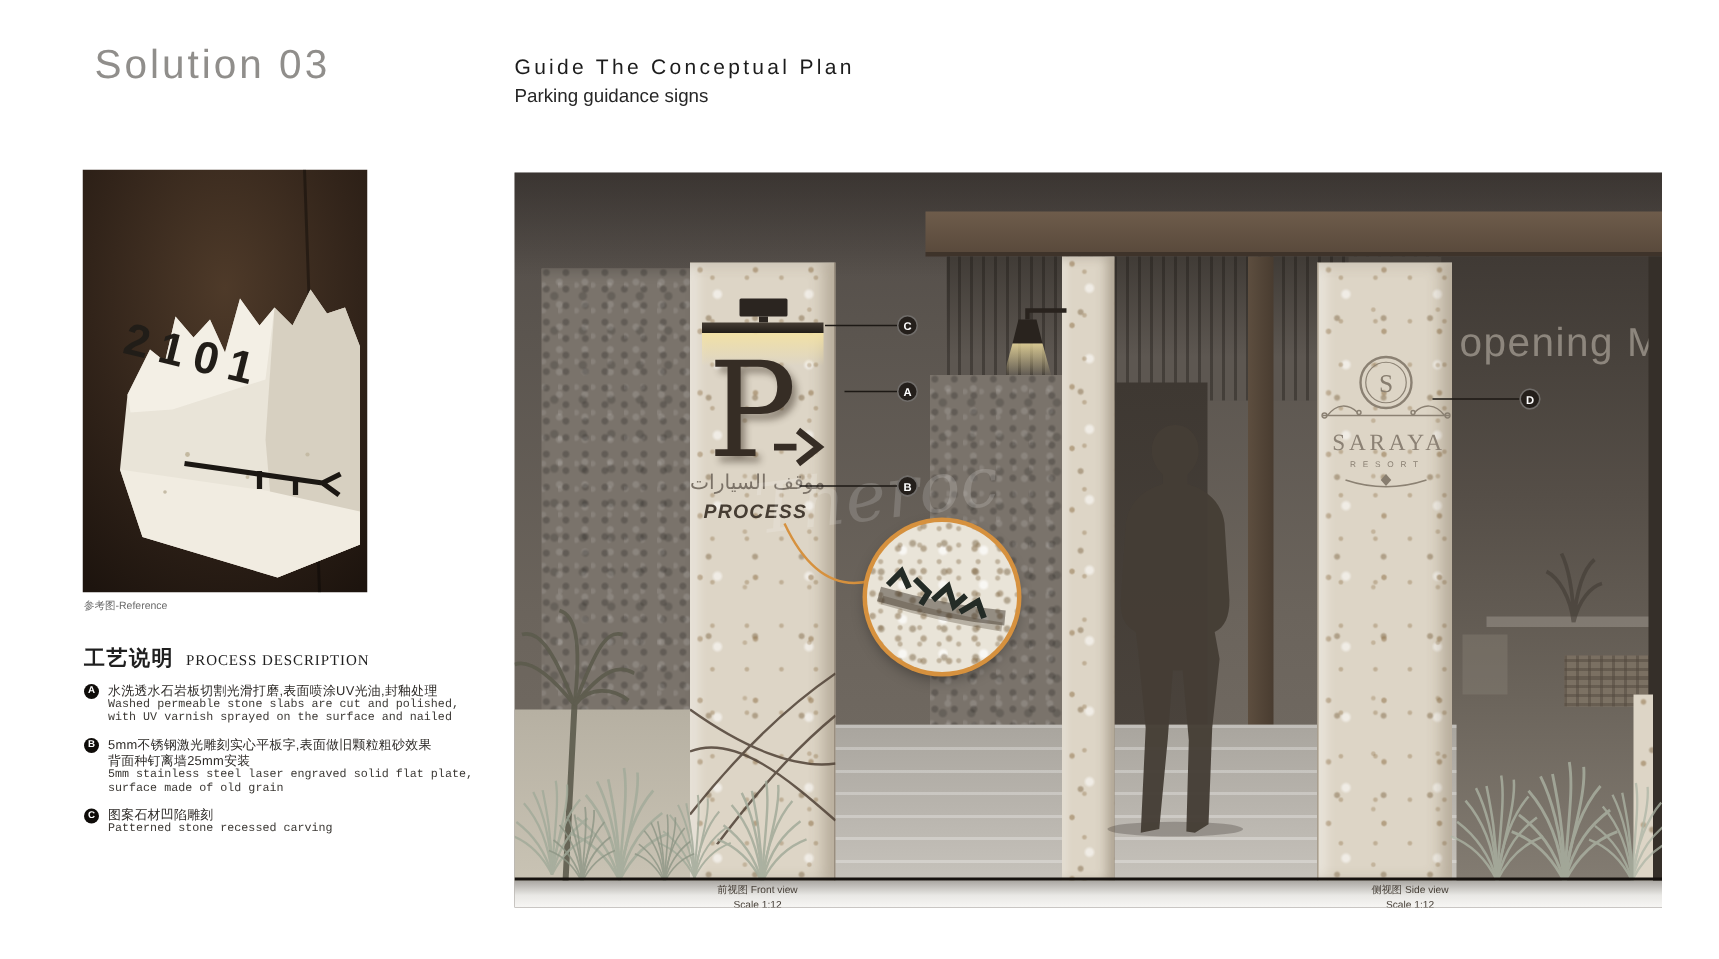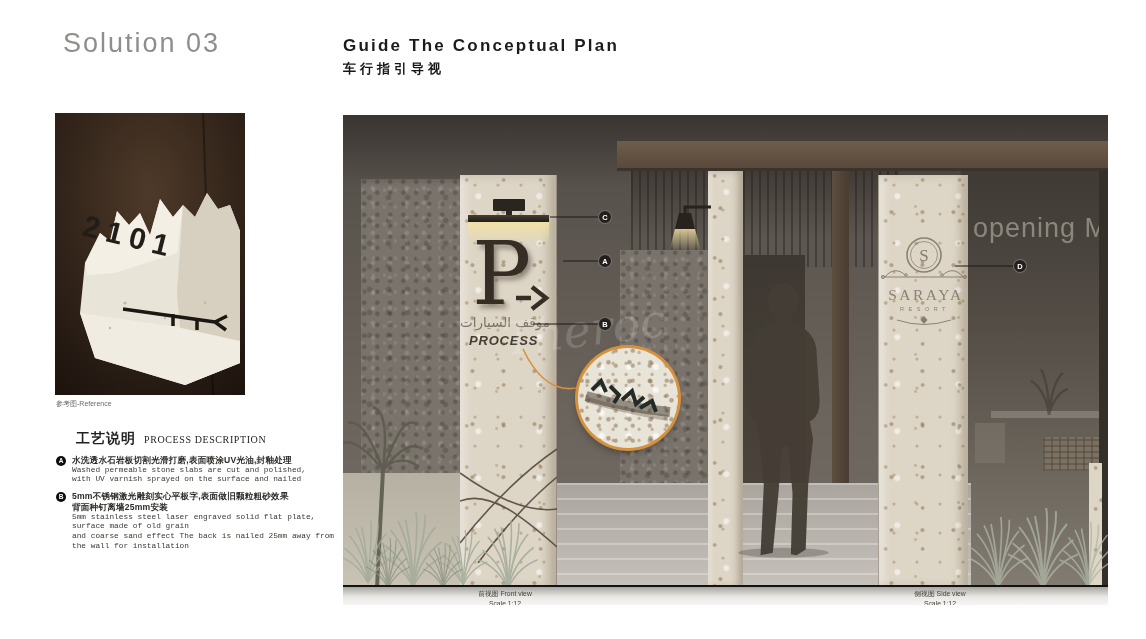--- a/index.html
+++ b/index.html
@@ -6,36 +6,36 @@
   html,body { width:1146px; height:639px; background:#ffffff; overflow:hidden;
               font-family:"Liberation Sans", sans-serif; }
   #page { position:relative; width:1146px; height:639px; background:#fff;padding-left:22px; }
 
   
   .solution-title { position:absolute; left:63px; top:28px; font-size:27px; letter-spacing:2px;
                     color:#908e8b; font-weight:400; }
   .ref-photo { position:absolute; left:55px; top:113px; width:190px; height:282px; }
   .ref-caption { position:absolute; left:56px; top:399px; font-size:7px; color:#6b6b6b; }
 
-  .process-head { position:absolute; left:56px; top:430px; display:flex; align-items:baseline;margin-left:20px; }
+  .process-head { position:absolute; left:56px; top:430px; display:flex; align-items:baseline; }
   .process-head .zh { font-size:14px; font-weight:700; color:#1f1f1f; letter-spacing:1px; }
   .process-head .en { font-size:10px; font-family:"Liberation Serif", serif; color:#1f1f1f;
                       letter-spacing:0.6px; margin-left:8px;text-align:right; }
 
   .process-list { position:absolute; left:56px; top:455px; width:285px; }
   .p-item { position:relative; padding-left:16px; margin-bottom:6px; }
   .badge { position:absolute; left:0; top:1px; width:10px; height:10px; border-radius:50%;
            background:#0f0c09; color:#fff; font-size:6.5px; font-weight:700; text-align:center;
            line-height:10px; }
-  .zh-line { font-size:8.6px; color:#2d2a27; font-weight:700; line-height:1.25; letter-spacing:0.2px; }
+  .zh-line { font-size:8.6px; color:#2d2a27; font-weight:400; line-height:1.25; letter-spacing:0.2px; }
   .en-line { font-size:7.8px; color:#3c3935; line-height:1.25;font-family:Liberation Mono, monospace; }
 
   
   .hdr { position:absolute; left:343px; top:36px; }
-  .hdr h1 { font-size:17px; font-weight:700; letter-spacing:2.2px; color:#1c1c1c; }
+  .hdr h1 { font-size:14px; font-weight:400; letter-spacing:2.2px; color:#1c1c1c; }
   .hdr .sub-en { font-size:12.5px; color:#262626; margin-top:5px; }
   .hdr .sub-zh { font-size:13px; color:#161616; font-weight:600; letter-spacing:4px; margin-top:4px; }
 
   
   .scene { position:absolute; left:343px; top:115px; width:765px; height:490px; overflow:hidden;
            background:linear-gradient(180deg,#514b47 0%,#5b554f 22%,#6b645c 60%,#756e66 100%); }
   .sky-shade { position:absolute; left:0; top:0; width:765px; height:70px;
                background:linear-gradient(180deg,rgba(40,35,32,.55),rgba(40,35,32,0)); }
   .beam-top { position:absolute; left:274px; top:26px; width:491px; height:30px;
               background:linear-gradient(180deg,#6e5c4b,#5a4a3c); border-bottom:3px solid #3e332a; }
@@ -183,27 +183,31 @@
       <span class="badge">A</span>
       <div class="zh-line">水洗透水石岩板切割光滑打磨,表面喷涂UV光油,封釉处理</div>
       <div class="en-line">Washed permeable stone slabs are cut and polished,</div>
       <div class="en-line">with UV varnish sprayed on the surface and nailed</div>
     </div>
     <div class="p-item">
       <span class="badge">B</span>
       <div class="zh-line">5mm不锈钢激光雕刻实心平板字,表面做旧颗粒粗砂效果</div>
       <div class="zh-line">背面种钉离墙25mm安装</div>
       <div class="en-line">5mm stainless steel laser engraved solid flat plate, surface made of old grain</div>
-      <div class="en-line">and coarse sand effect The back is nailed 25mm away from the wall for installation</div>
+    </div>
+    <div class="p-item">
+      <span class="badge">C</span>
+      <div class="zh-line">图案石材凹陷雕刻</div>
+      <div class="en-line">Patterned stone recessed carving</div>
     </div>
   </div>
 
   <div class="hdr">
     <h1>Guide The Conceptual Plan</h1>
-    <div class="sub-zh">车行指引导视</div>
+    <div class="sub-en">Parking guidance signs</div>
   </div>
 
   <div class="scene">
     <div class="sky-shade"></div>
     <div class="beam-top"></div>
     <div class="pergola"></div>
     <div class="ceiling-dark"></div>
 
     <div class="wall-left stone-grey"></div>
     <div class="wall-mid stone-grey"></div>

